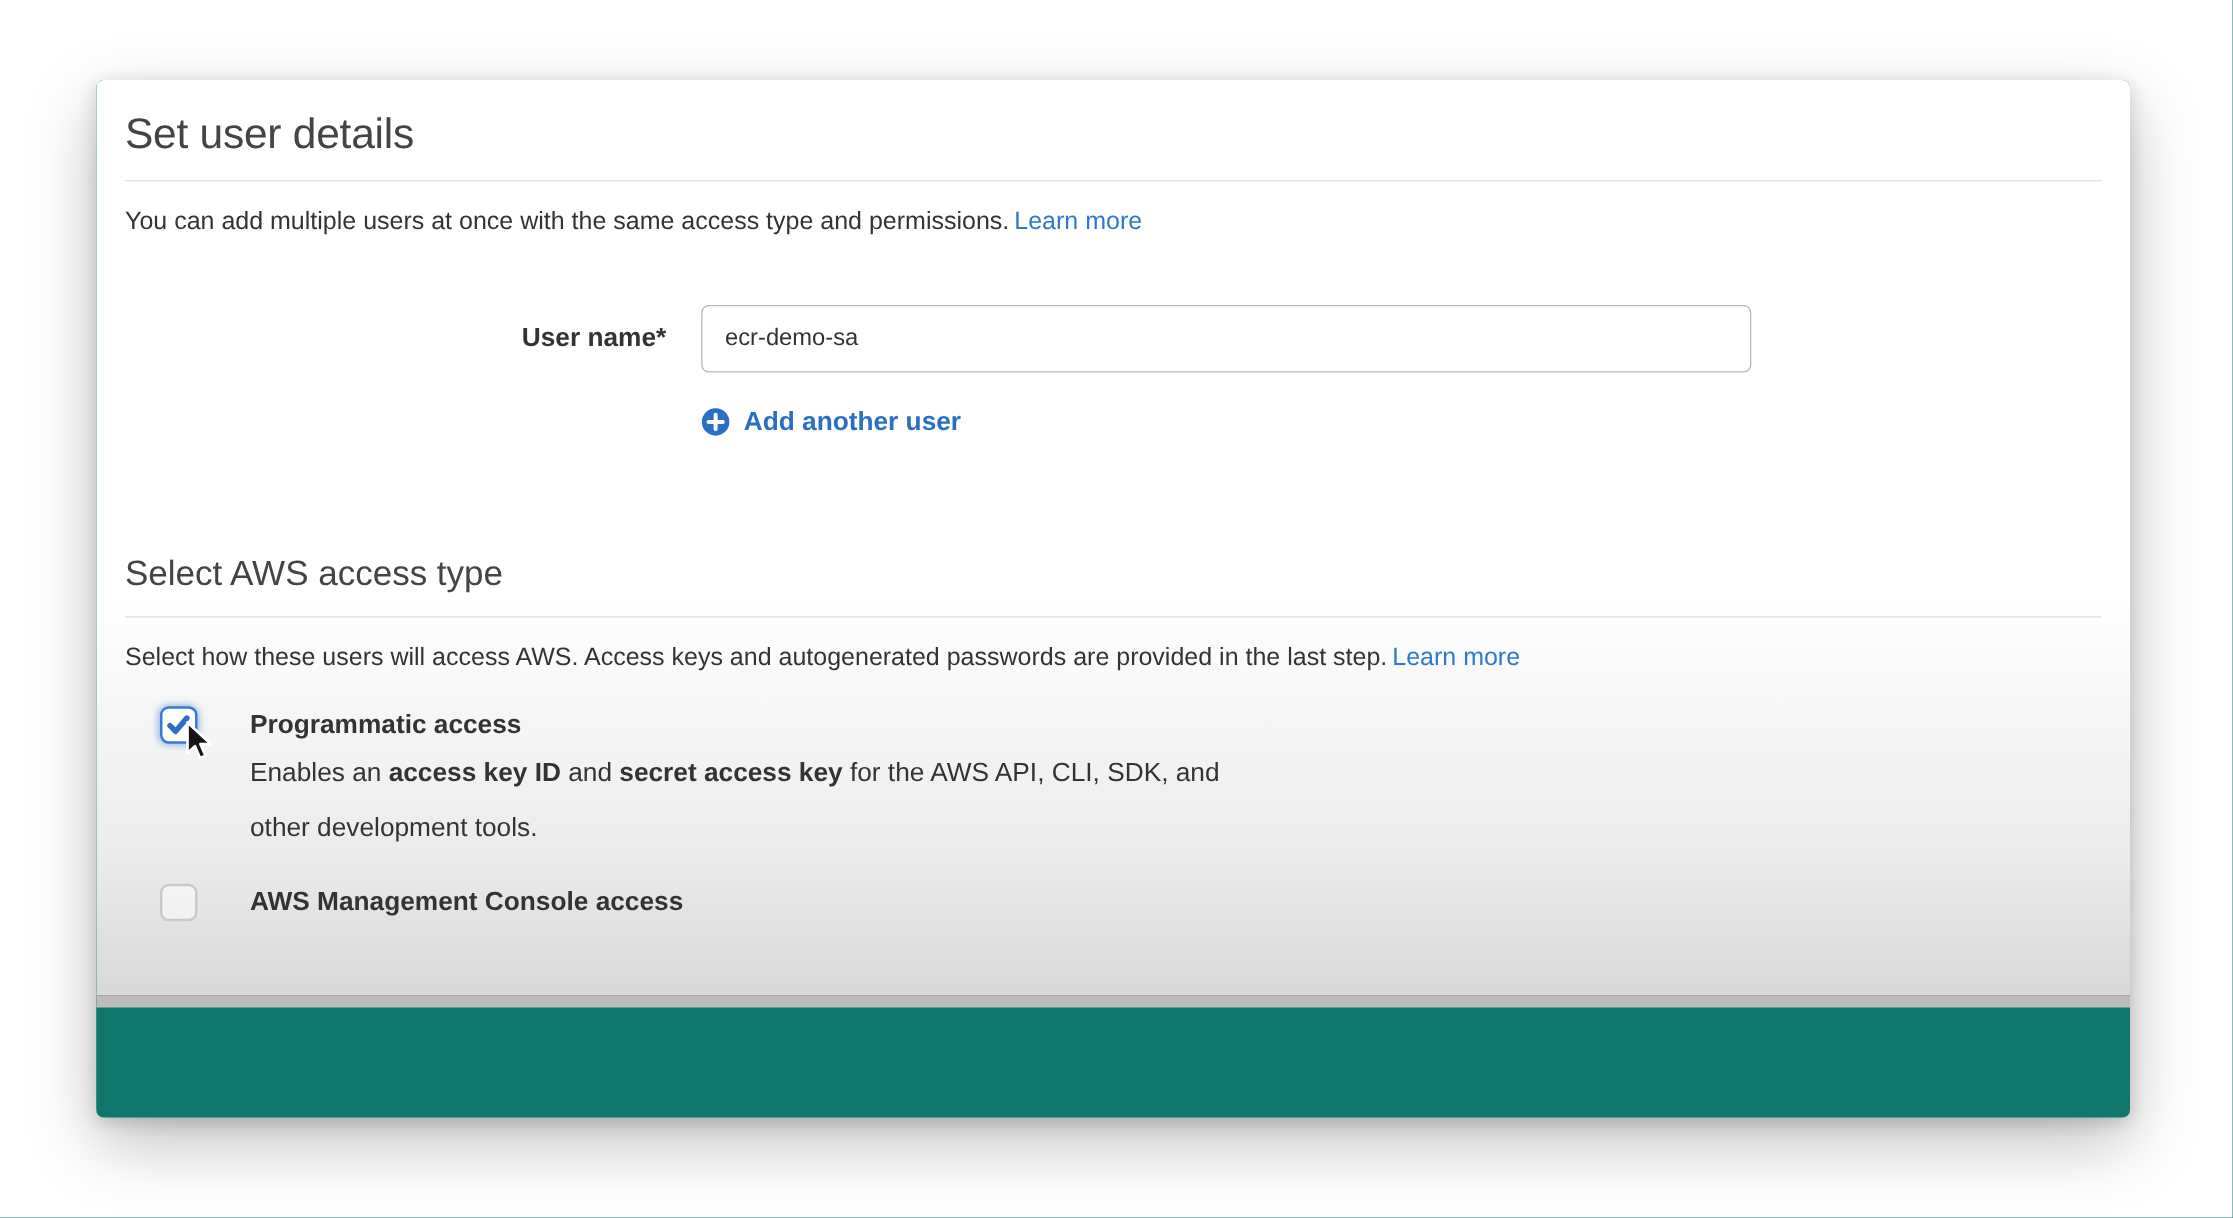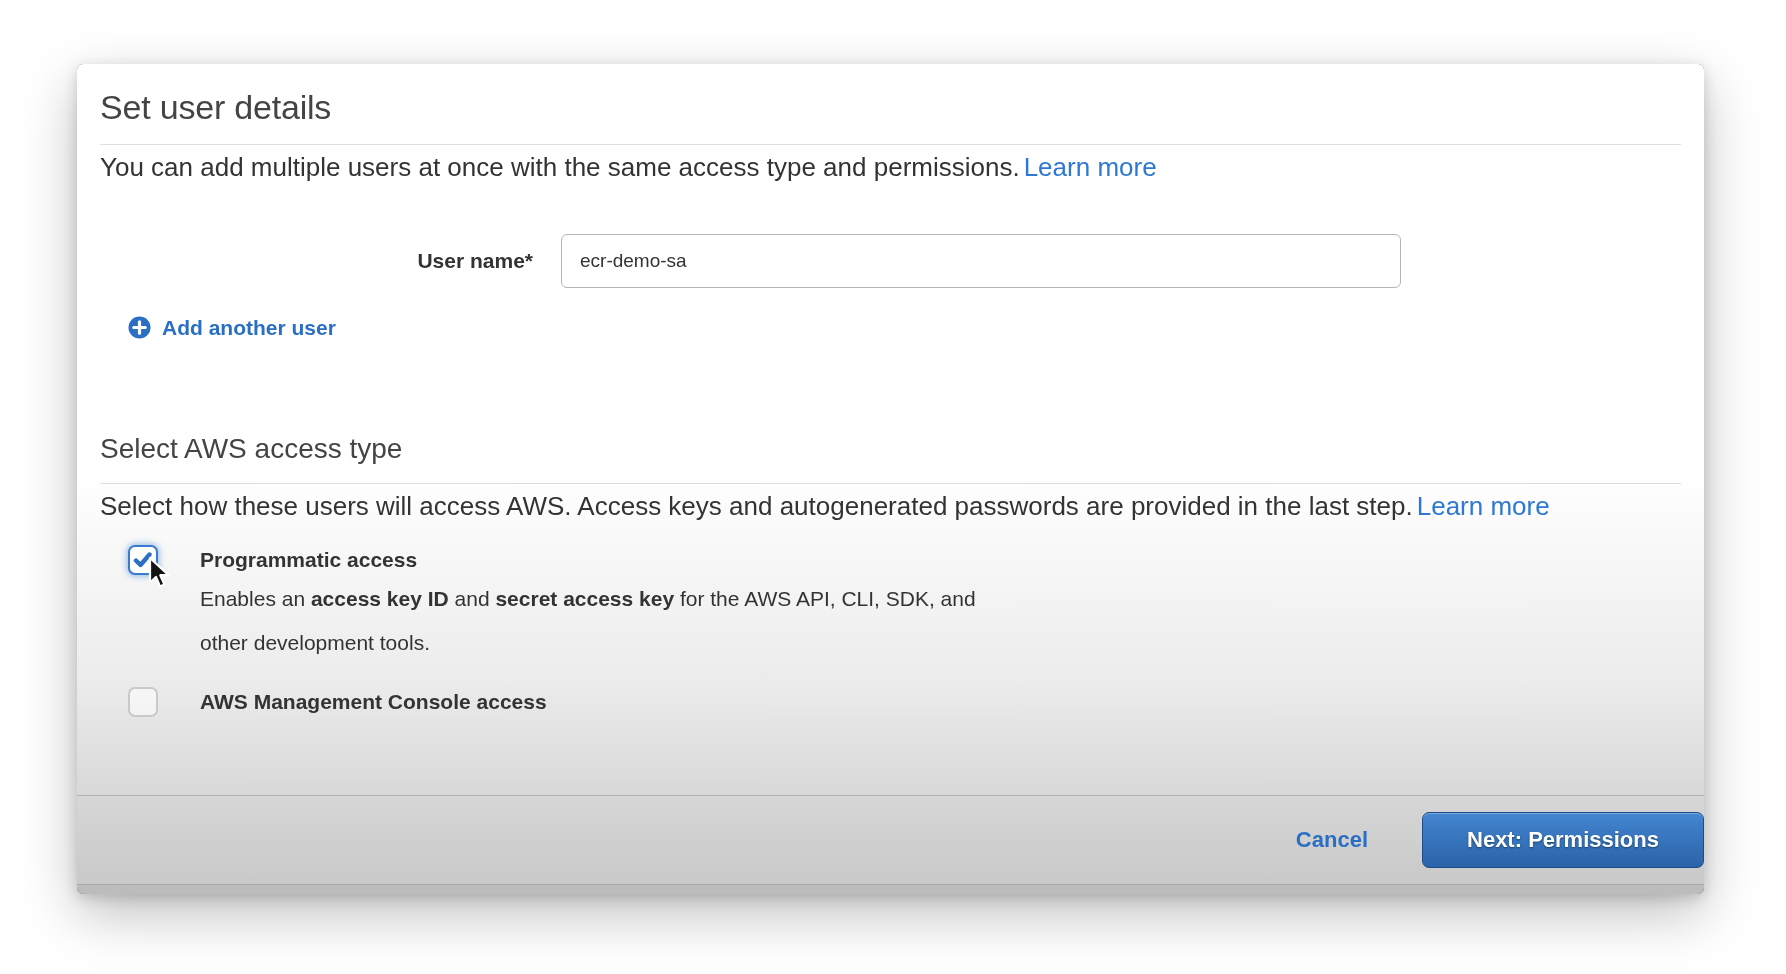--- a/index.html
+++ b/index.html
@@ -28,39 +28,39 @@
   h1.page-title {
     font-size:34px; font-weight:400; color:#444;
     margin:23px 0 0; line-height:1.2; letter-spacing:-0.2px;
   }
   h2.section-title {
     font-size:28px; font-weight:400; color:#444;
     margin:92px 0 0; line-height:1.2;
   }
   .rule { height:0; border-top:1px solid #e0e0e0; margin-top:16px; }
   .rule.second { border-top-color:#dcdcdc; margin-top:18px; }
-  .lead { font-size:26px; line-height:26px; margin-top:9px; color:#333; }
+  .lead { font-size:20px; line-height:26px; margin-top:19px; color:#333; }
   .lead a, a.learn-link { color:#2e78d2; text-decoration:none; cursor:pointer; }
   .lead a { margin-left:4px; }
 
   .form-row { display:flex; }
   .row-username { margin-top:54px; align-items:center; }
   .label-col {
     width:433px; flex:none; text-align:right;
     font-size:21px; font-weight:bold; color:#333;
   }
   .ctrl-col { margin-left:28px; }
   input.text-input {
     width:840px; height:54px; box-sizing:border-box;
     border:1px solid #b5b5b5; border-radius:6px;
     background:#fff; font-family:inherit;
     font-size:19px; color:#333; padding:0 18px;
     outline:none;
   }
-  .row-add { margin-top:28px;flex-direction:column; }
+  .row-add { margin-top:28px; }
   .add-link {
     display:flex; align-items:center; gap:11px;
     color:#2a6fc4; font-weight:bold; font-size:21px;
     text-decoration:none; cursor:pointer;
   }
   .row-access { margin-top:26px; }
   .row-access .label-col { line-height:30px; }
   .options { margin-left:28px; }
   .option { display:flex; position:relative; }
   .option + .option { margin-top:22px; }
@@ -168,18 +168,14 @@
           <span class="checkbox unchecked"></span>
           <div class="opt-body">
             <div class="opt-title">AWS Management Console access</div>
           </div>
         </div>
 
       </div>
     </div>
   </div>
 
-  <div class="footer">
-    <a class="cancel-link">Cancel</a>
-    <button class="next-btn">Next: Permissions</button>
-  </div>
   <div class="bottom-strip"></div>
 </div>
 
 </body></html>

